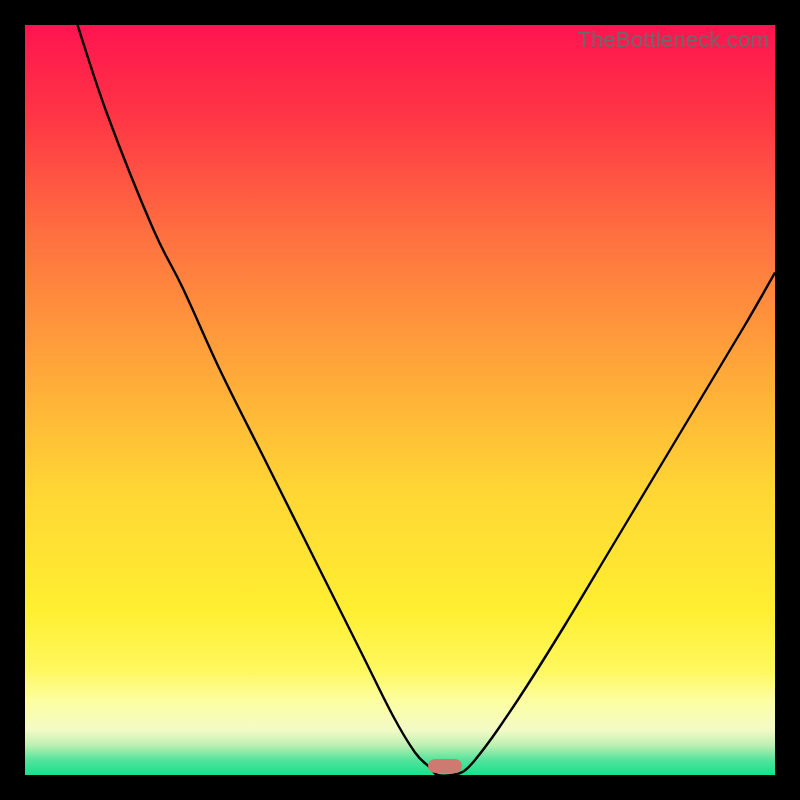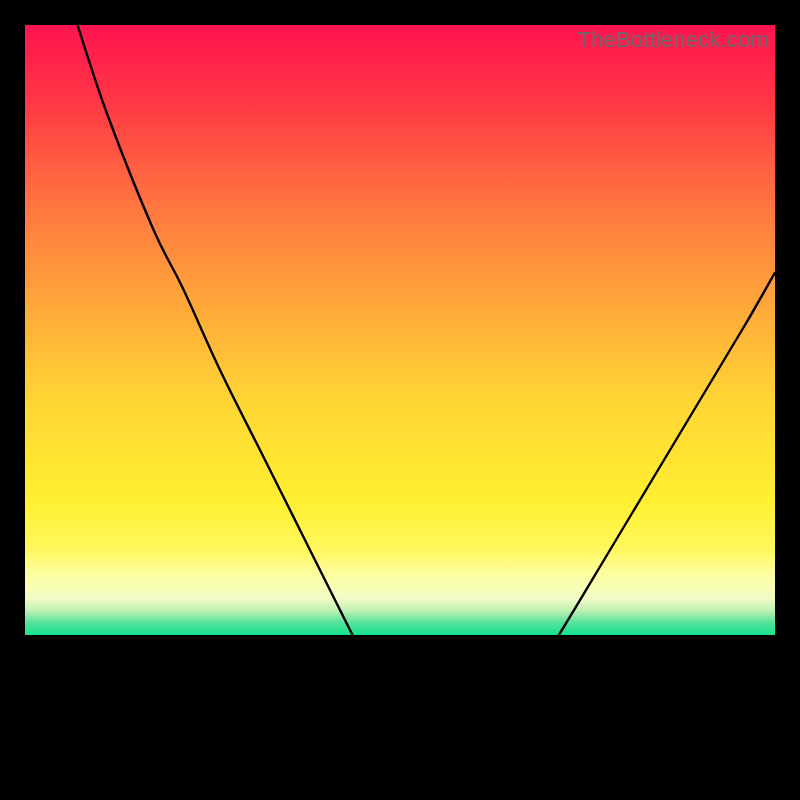--- a/index.html
+++ b/index.html
@@ -14,21 +14,21 @@
   .frame {
     position: absolute;
     inset: 0;
     background: #000;
   }
   .plot {
     position: absolute;
     left: 25px;
     top: 25px;
     width: 750px;
-    height: 610px;
+    height: 750px;
     overflow: hidden;
   }
   .gradient {
     position: absolute;
     inset: 0;
   }
   .watermark {
     position: absolute;
     top: 2px;
     right: 6px;

